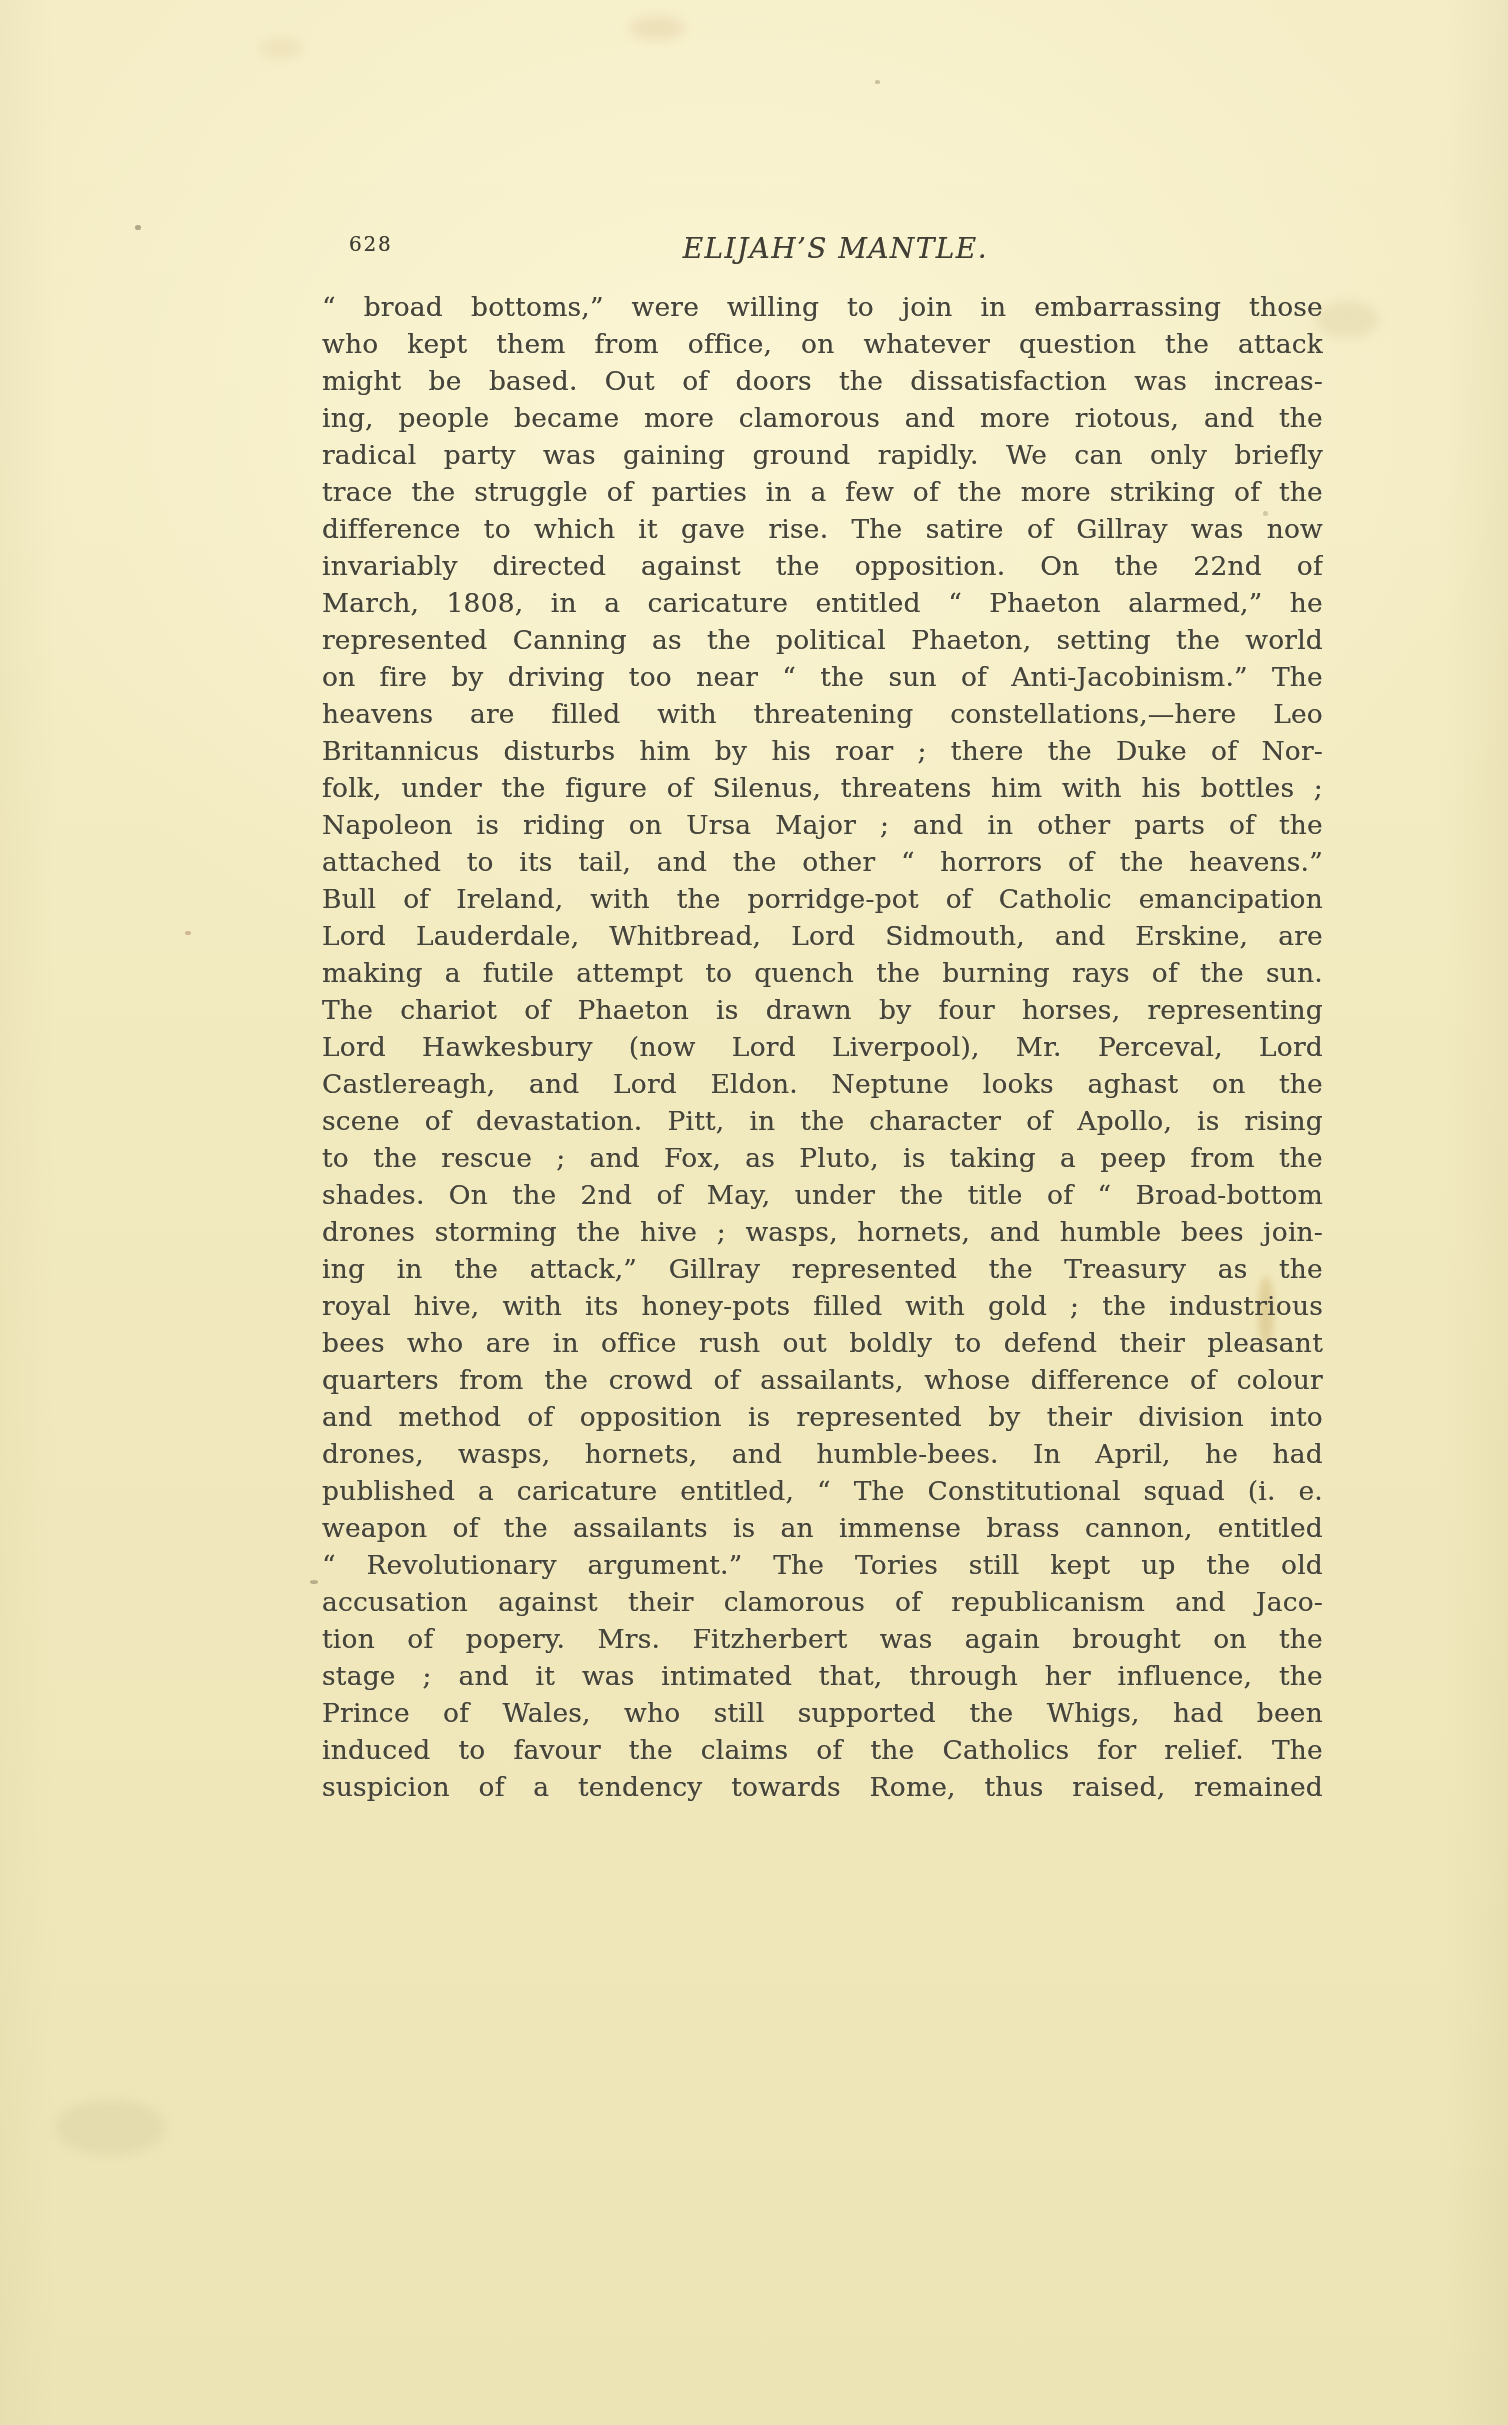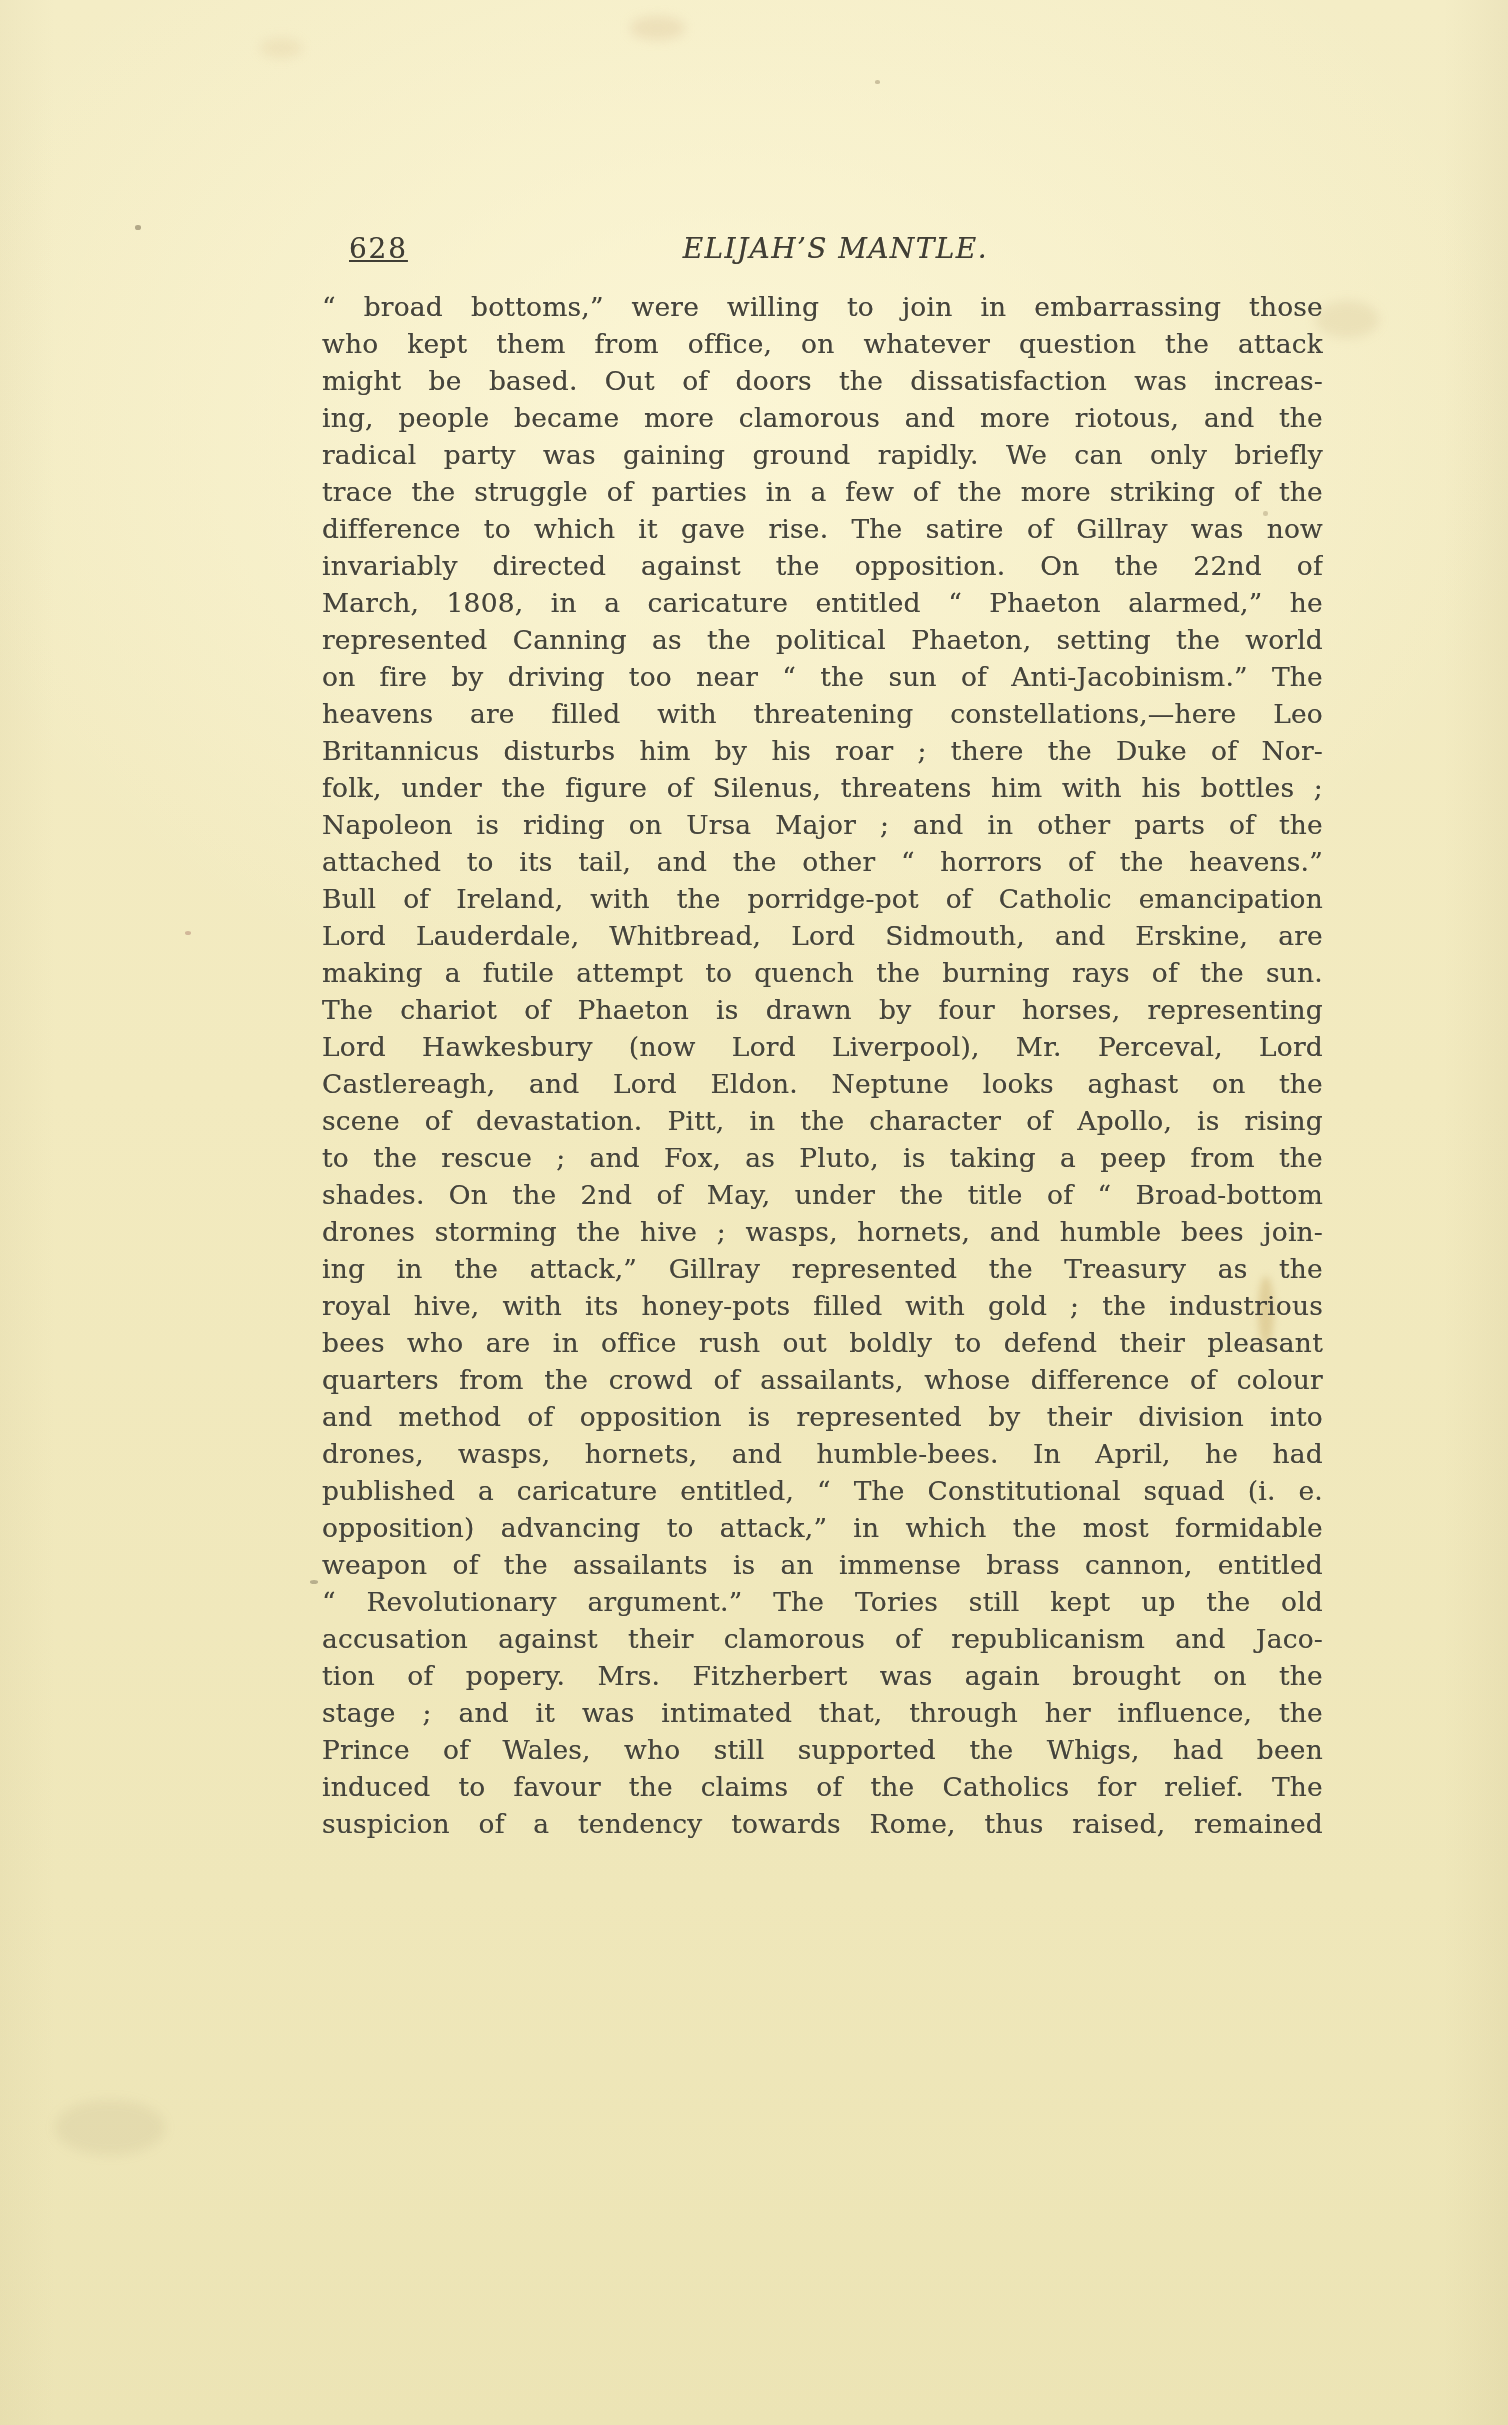--- a/index.html
+++ b/index.html
@@ -48,24 +48,23 @@
     top: 230px;
     left: 322px;
     width: 1001px;
     height: 42px;
     color: #403e35;
   }
   .page-num {
     position: absolute;
     left: 27px;
     top: 1.8px;
-    font-size: 28px;
+    font-size: 20px;
     letter-spacing: 1.8px;
     text-shadow: 0 0 0.5px rgba(64,62,53,0.65);
-    text-decoration: underline;
   }
   .running-title {
     position: absolute;
     left: 0;
     right: 0;
     top: 1.8px;
     text-align: center;
     transform: translateX(12.8px);
     font-style: italic;
     font-size: 28px;
@@ -139,21 +138,20 @@
       <div class="line">to the rescue ; and Fox, as Pluto, is taking a peep from the</div>
       <div class="line">shades.  On the 2nd of May, under the title of “ Broad-bottom</div>
       <div class="line">drones storming the hive ; wasps, hornets, and humble bees join-</div>
       <div class="line">ing in the attack,” Gillray represented the Treasury as the</div>
       <div class="line">royal hive, with its honey-pots filled with gold ; the industrious</div>
       <div class="line">bees who are in office rush out boldly to defend their pleasant</div>
       <div class="line">quarters from the crowd of assailants, whose difference of colour</div>
       <div class="line">and method of opposition is represented by their division into</div>
       <div class="line">drones, wasps, hornets, and humble-bees.  In April, he had</div>
       <div class="line">published a caricature entitled, “ The Constitutional squad (i. e.</div>
-      <div class="line">opposition) advancing to attack,” in which the most formidable</div>
       <div class="line">weapon of the assailants is an immense brass cannon, entitled</div>
       <div class="line">“ Revolutionary argument.”  The Tories still kept up the old</div>
       <div class="line">accusation against their clamorous of republicanism and Jaco-</div>
       <div class="line">tion of popery.  Mrs. Fitzherbert was again brought on the</div>
       <div class="line">stage ; and it was intimated that, through her influence, the</div>
       <div class="line">Prince of Wales, who still supported the Whigs, had been</div>
       <div class="line">induced to favour the claims of the Catholics for relief.  The</div>
       <div class="line">suspicion of a tendency towards Rome, thus raised, remained</div>
     </div>
 

